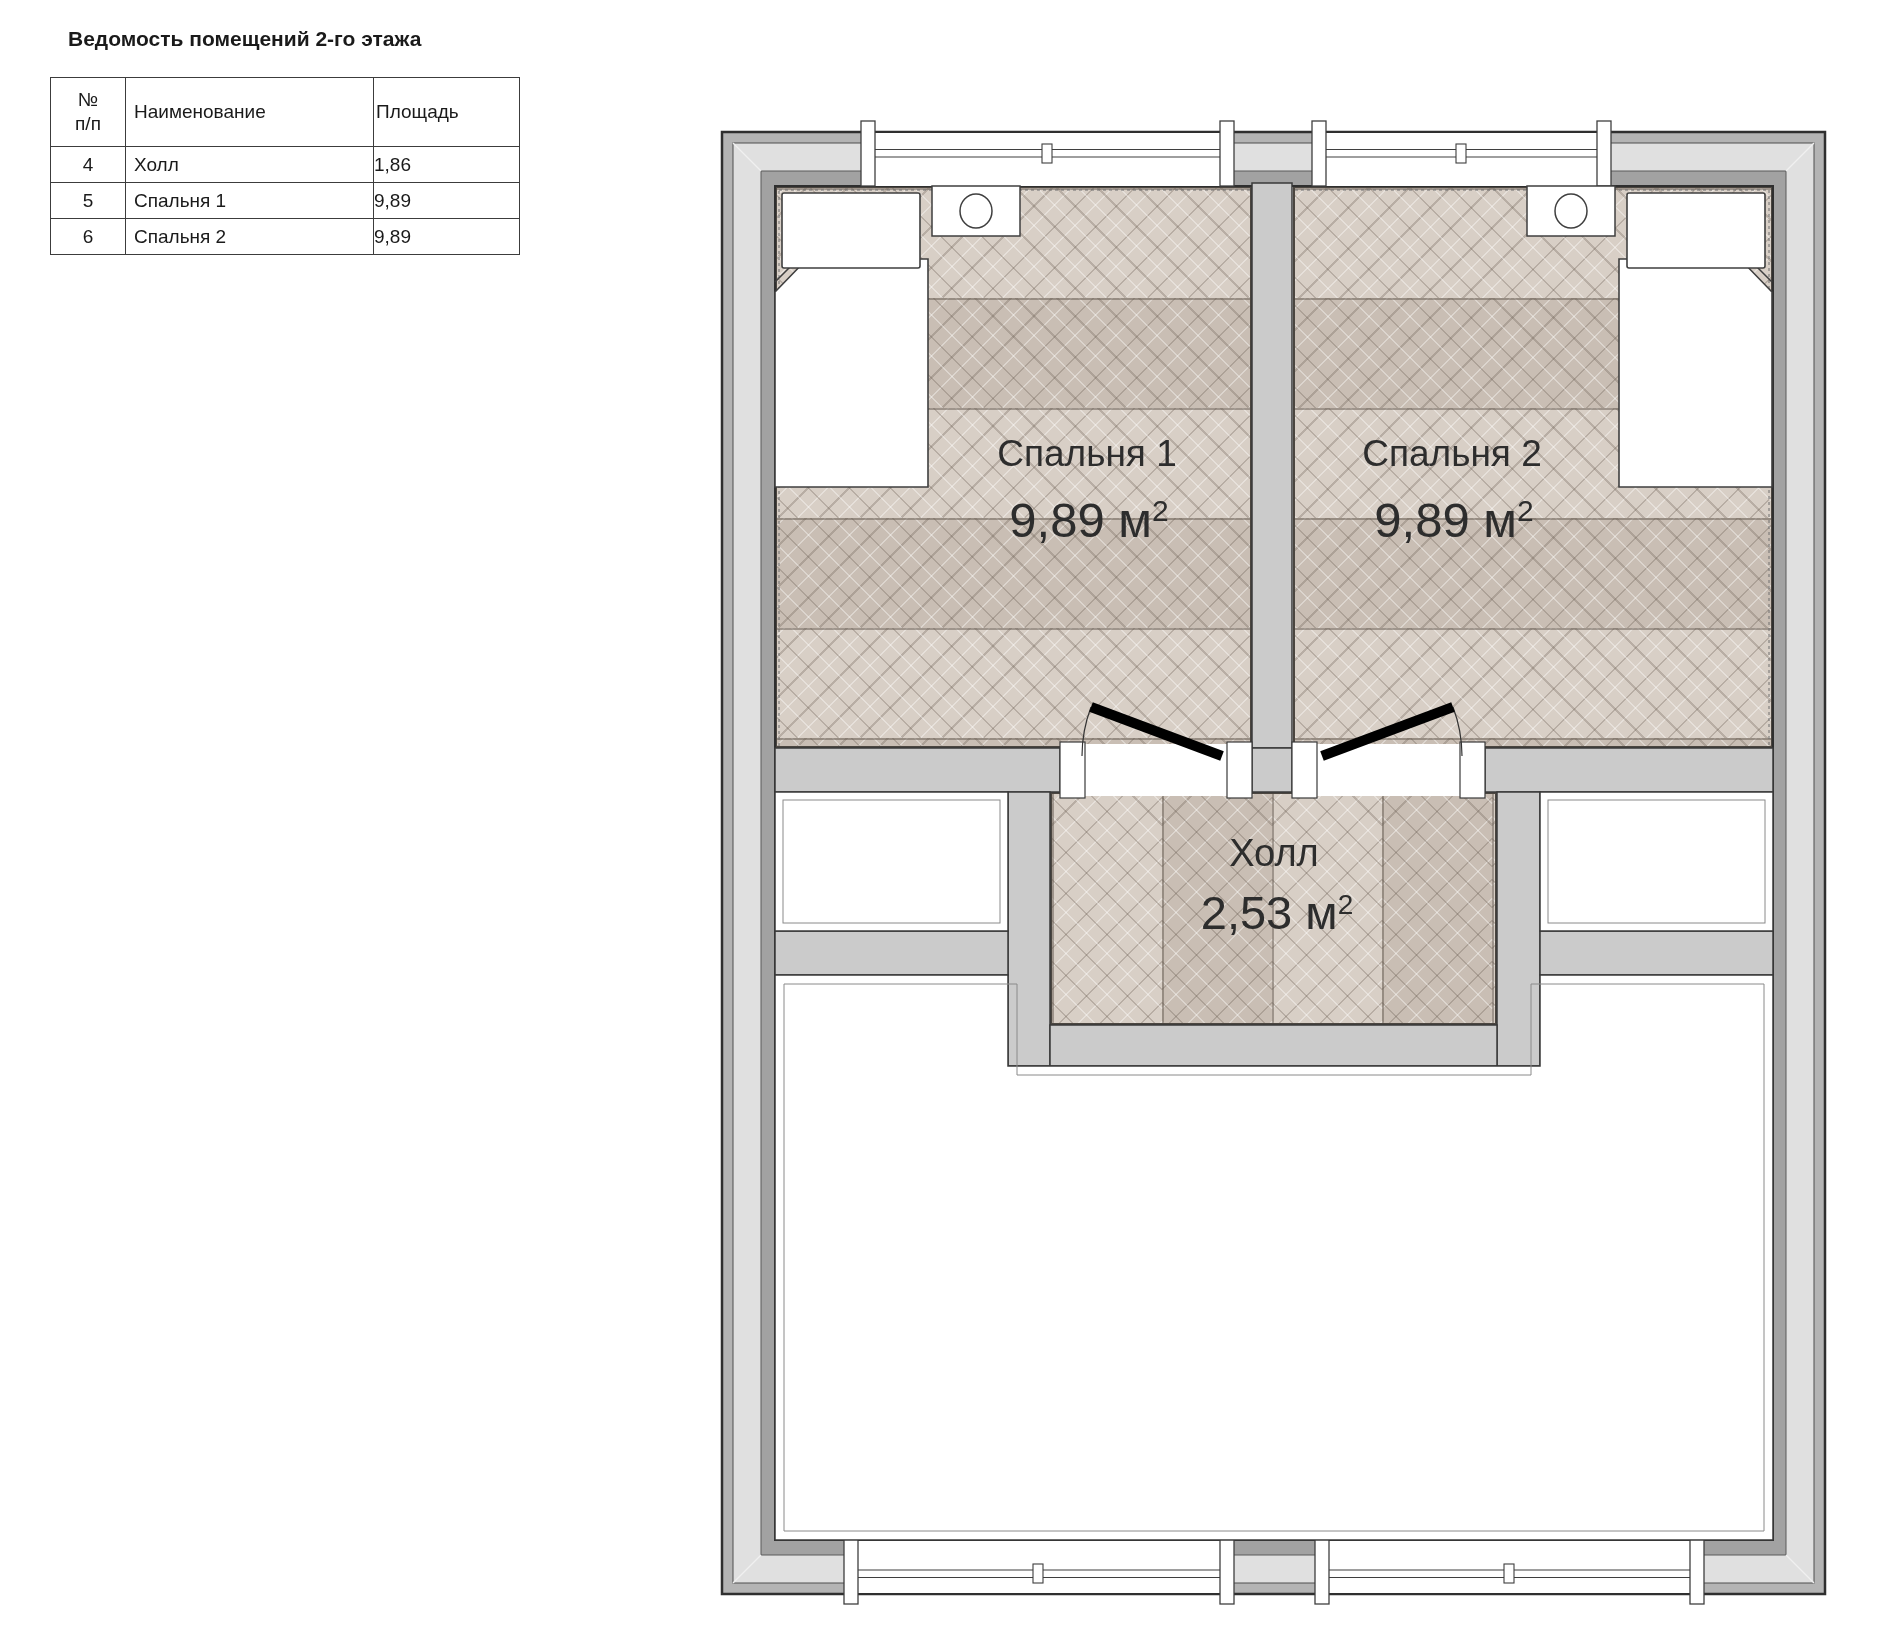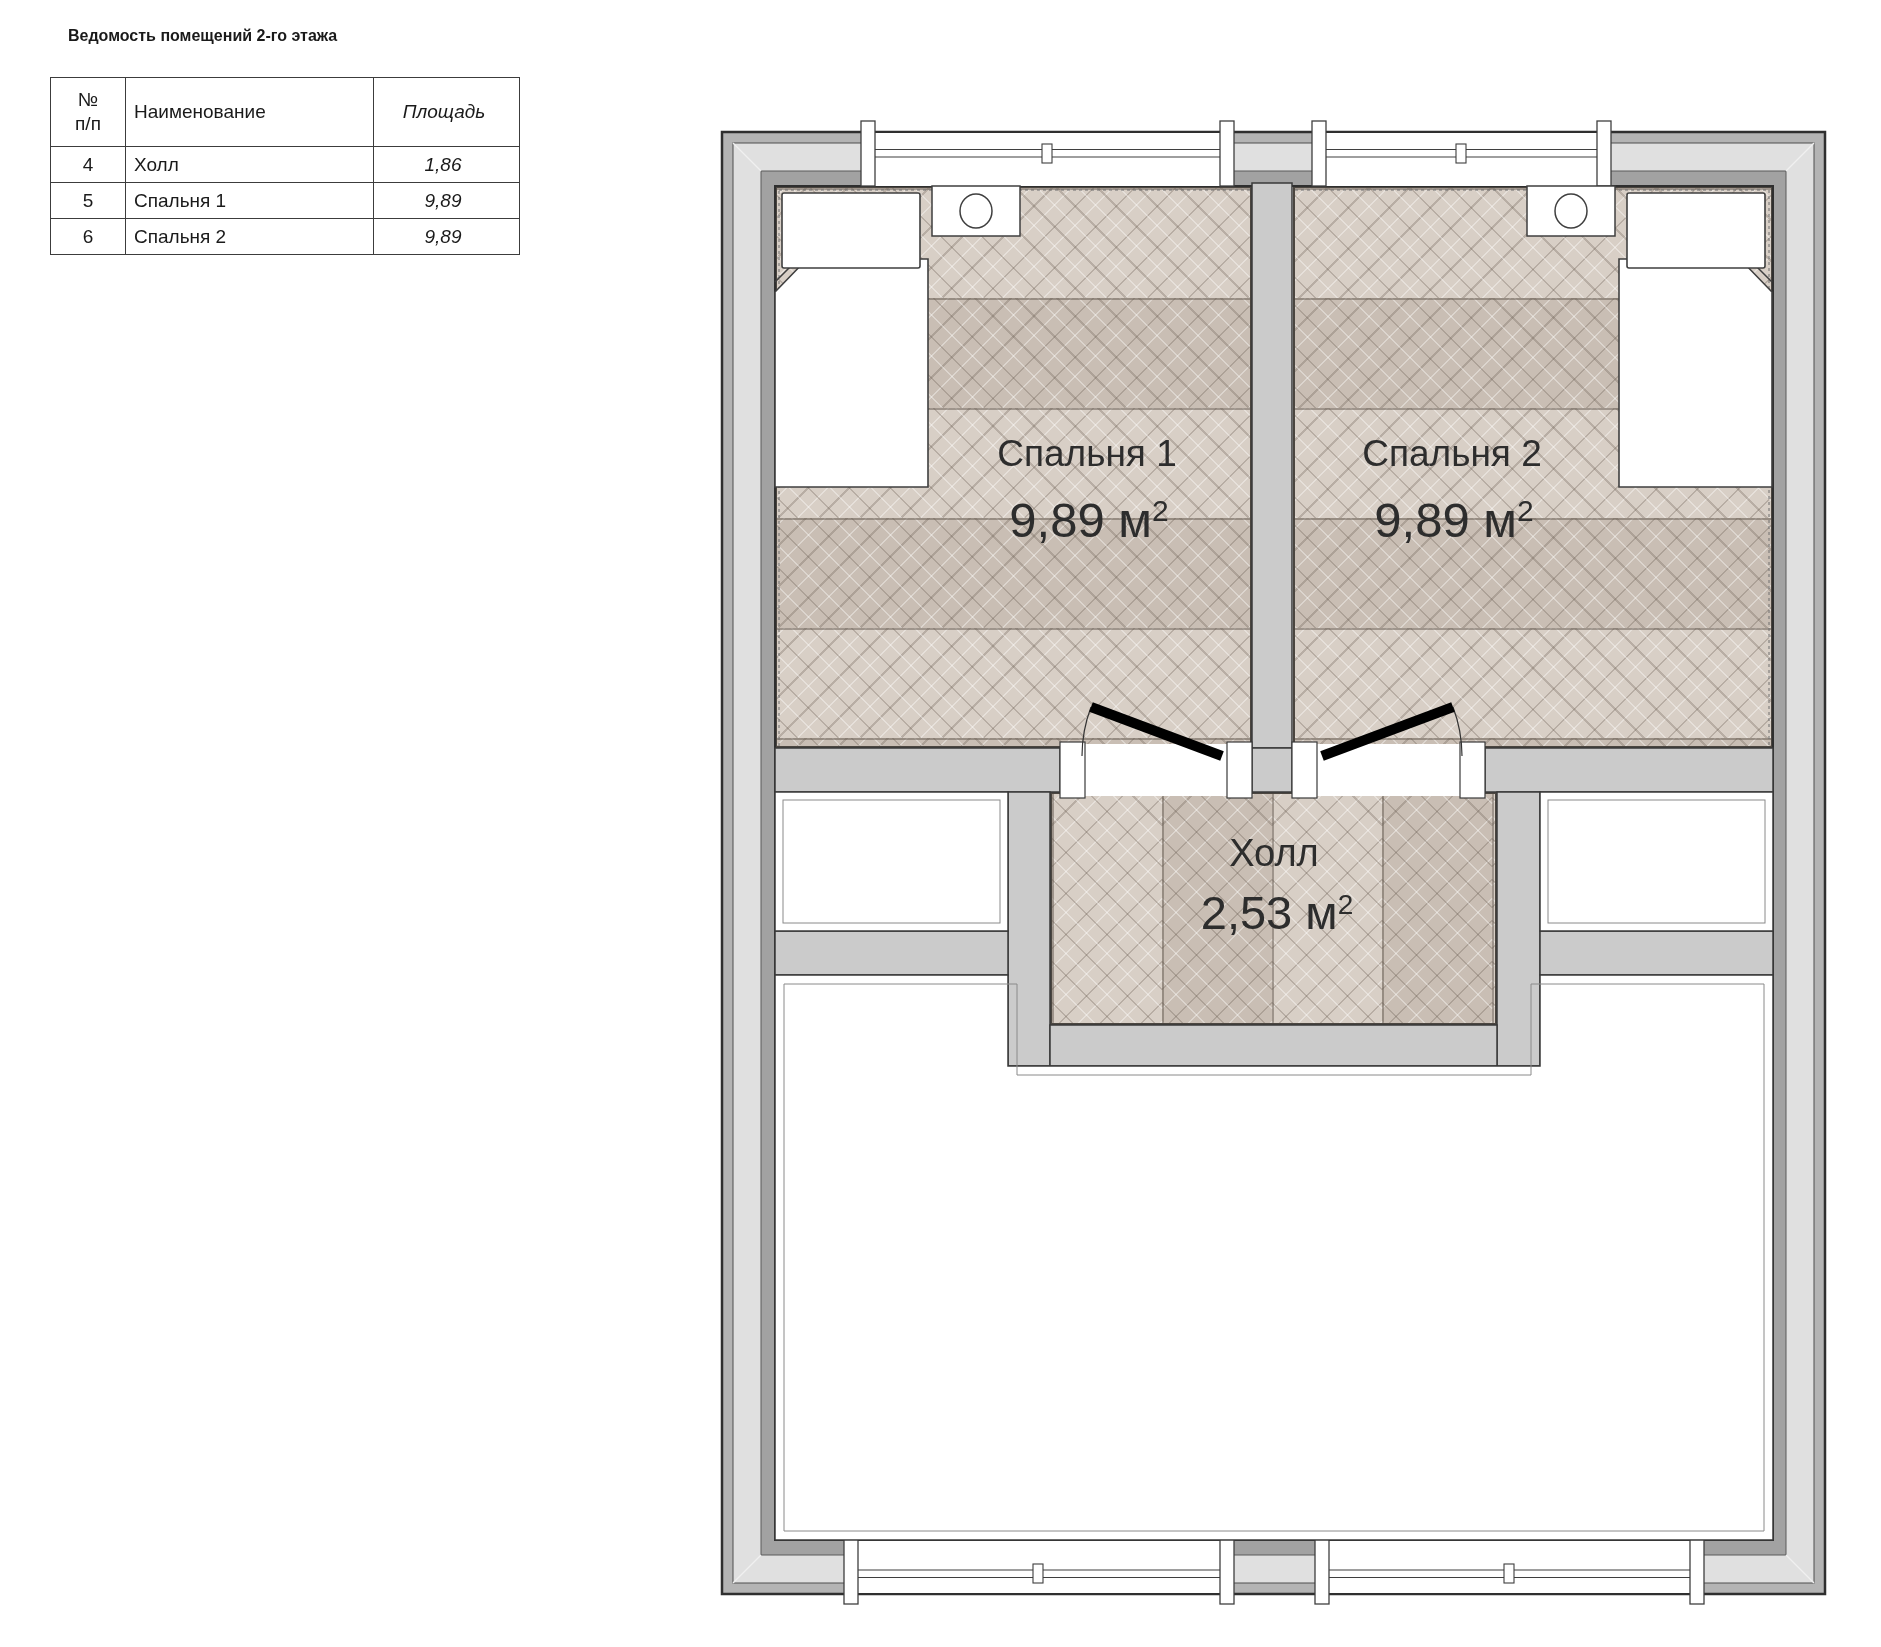--- a/index.html
+++ b/index.html
@@ -1,26 +1,26 @@
 <!DOCTYPE html>
 <html><head>
 <meta charset="utf-8">
 <style>
   html,body{margin:0;padding:0;background:#ffffff}
   body{position:relative;width:1881px;height:1647px;overflow:hidden;
        font-family:"Liberation Sans",sans-serif;color:#1a1a1a;}
 
   
-  .legend-title{position:absolute;left:68px;top:27px;font-size:16px;font-weight:bold;white-space:nowrap;}
+  .legend-title{position:absolute;left:68px;top:27px;font-size:21px;font-weight:bold;white-space:nowrap;}
   table.legend{position:absolute;left:50px;top:77px;border-collapse:collapse;table-layout:fixed;
                width:443px;font-size:19px;}
   table.legend td{border:1px solid #3c3c3c;padding:0;vertical-align:middle;overflow:hidden;}
   table.legend .c-num{width:70px;text-align:center;}
   table.legend .c-name{width:237px;padding-left:8px;}
-  table.legend .c-area{width:136px;text-align:center;padding-right:7px;font-style:italic;}
+  table.legend .c-area{width:136px;text-align:left;padding-right:7px;}
   table.legend thead td{text-align:left;height:68px;white-space:pre-line;line-height:1.25;padding:0 2px;}
   table.legend tbody tr{height:36px;}
   table.legend .total-cell{font-weight:bold;}
 
   
   .floor{position:absolute;border:2px solid #4b4640;box-sizing:border-box;background-repeat:repeat;}
   .parquet-h{
     background-color:#d2c8bf;
     background-image:
       repeating-linear-gradient(180deg, rgba(100,90,80,.5) 0 1.5px, rgba(0,0,0,0) 1.5px 110px),

